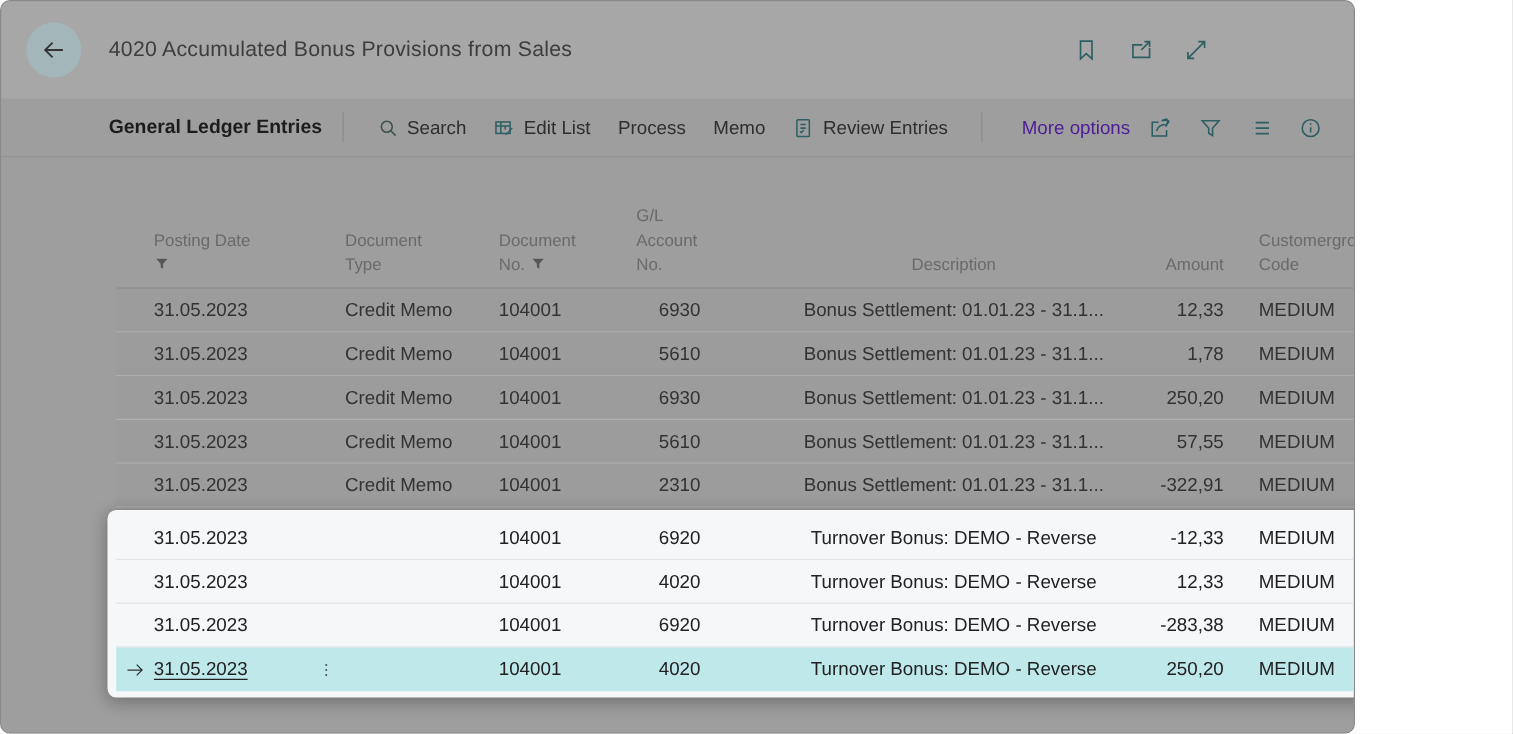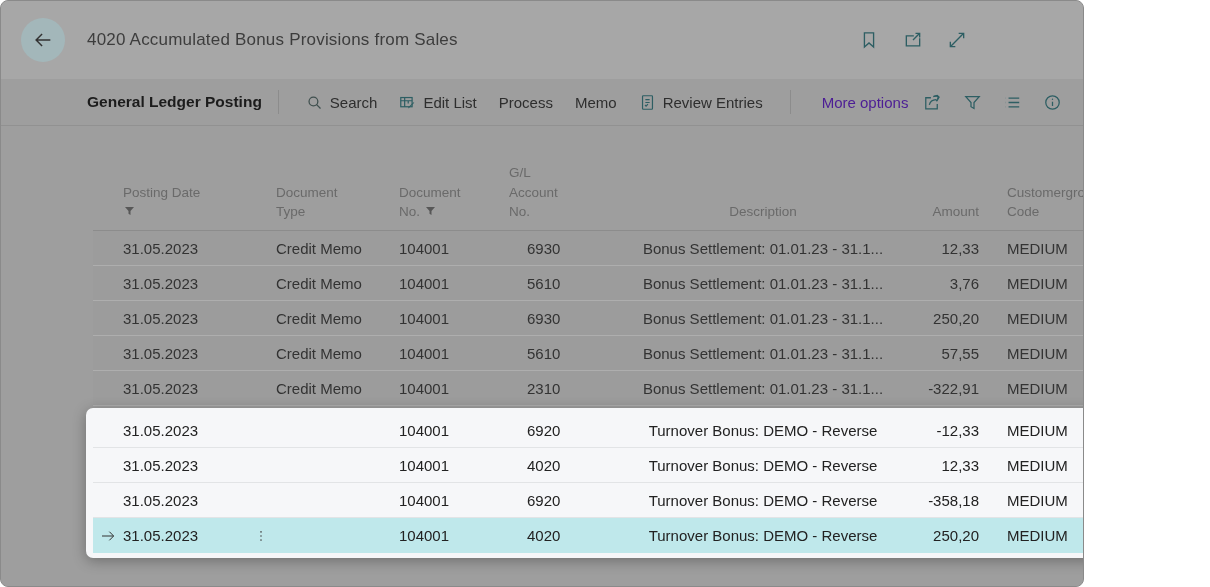--- a/index.html
+++ b/index.html
@@ -104,21 +104,21 @@
           <path d="M20 10v9H4V7h9"></path>
           <path d="M15 4h5v5M20 4l-8 8"></path>
         </svg>
       <svg class="tb-icon" viewBox="0 0 24 24" fill="none" stroke="currentColor" stroke-width="1.6">
           <path d="M4 20 20 4M14 4h6v6M10 20H4v-6"></path>
         </svg>
     </div>
   </div>
 
   <div class="toolbar">
-    <span class="caption">General Ledger Posting</span>
+    <span class="caption">General Ledger Entries</span>
     <span class="v-divider"></span>
 
     <span class="tb-action">
       <svg class="a-icon icon-gray" viewBox="0 0 24 24" fill="none" stroke="currentColor" stroke-width="1.8">
           <circle cx="10.5" cy="10.5" r="6.2"></circle>
           <path d="M15 15l5.5 5.5"></path>
         </svg>
       <span>Search</span>
     </span>
 
@@ -224,21 +224,21 @@
       
     </div>
     <div class="cell c-date">31.05.2023</div>
     <div class="cell c-ind">
       
     </div>
     <div class="cell">Credit Memo</div>
     <div class="cell">104001</div>
     <div class="cell c-gl"><span>5610</span></div>
     <div class="cell c-desc">Bonus Settlement: 01.01.23 - 31.1...</div>
-    <div class="cell c-amt">3,76</div>
+    <div class="cell c-amt">1,78</div>
     <div class="cell c-grp"><span>MEDIUM</span></div>
   </div>
 
   <div class="grid-row row">
     <div class="cell c-ind">
       
     </div>
     <div class="cell c-date">31.05.2023</div>
     <div class="cell c-ind">
       
@@ -323,21 +323,21 @@
       
     </div>
     <div class="cell c-date">31.05.2023</div>
     <div class="cell c-ind">
       
     </div>
     <div class="cell"></div>
     <div class="cell">104001</div>
     <div class="cell c-gl"><span>6920</span></div>
     <div class="cell c-desc">Turnover Bonus: DEMO - Reverse</div>
-    <div class="cell c-amt">-358,18</div>
+    <div class="cell c-amt">-283,38</div>
     <div class="cell c-grp"><span>MEDIUM</span></div>
   </div>
 
   <div class="grid-row row selected">
     <div class="cell c-ind">
       <svg class="row-arrow" viewBox="0 0 24 24" fill="none" stroke="currentColor" stroke-width="1.5">
                   <path d="M3 12h17M14 5.5l6.5 6.5-6.5 6.5"></path>
                 </svg>
     </div>
     <div class="cell c-date">31.05.2023</div>

